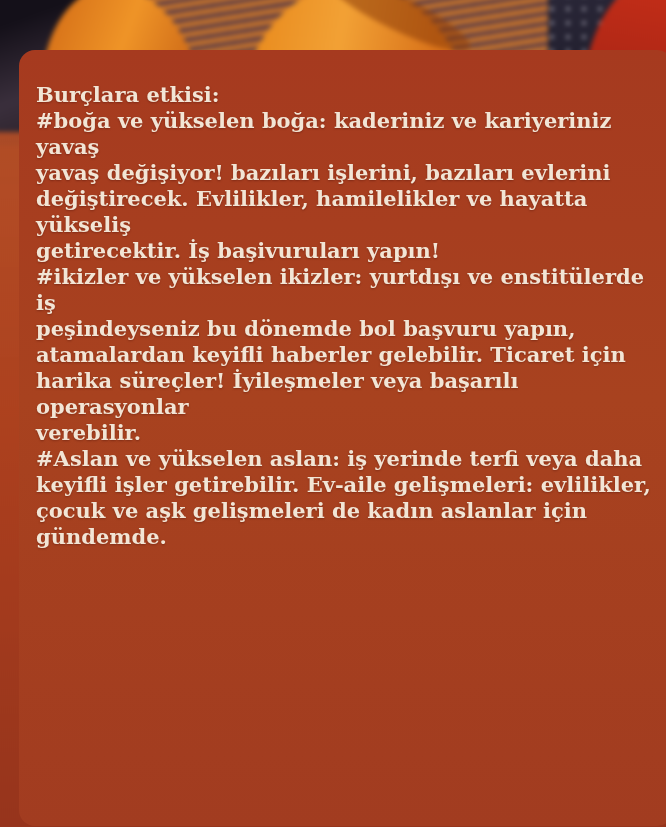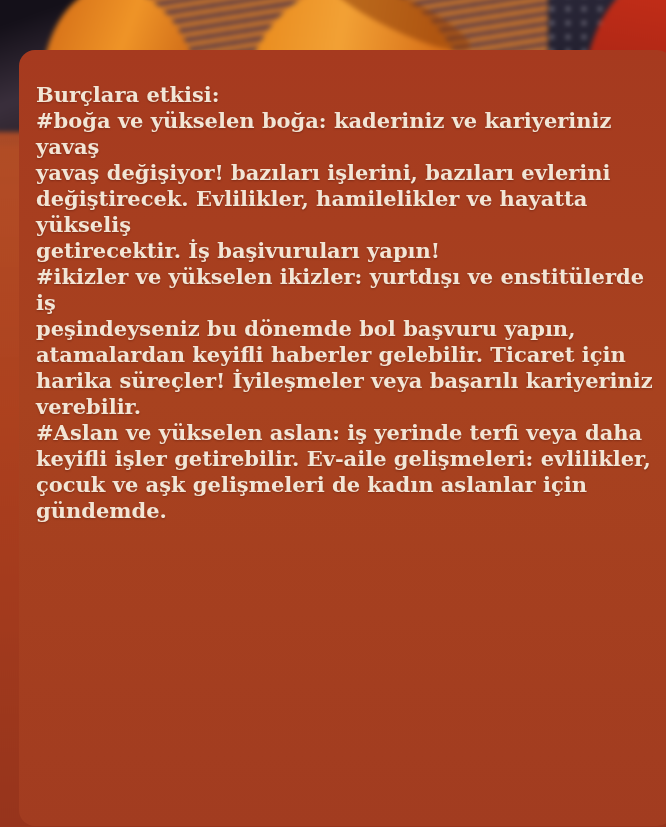--- a/index.html
+++ b/index.html
@@ -115,21 +115,21 @@
 
   <div class="panel">
     <div class="title">Burçlara etkisi:</div>
     <div class="para">#boğa ve yükselen boğa: kaderiniz ve kariyeriniz yavaş
 yavaş değişiyor! bazıları işlerini, bazıları evlerini
 değiştirecek. Evlilikler, hamilelikler ve hayatta yükseliş
 getirecektir. İş başivuruları yapın!</div>
     <div class="para">#ikizler ve yükselen ikizler: yurtdışı ve enstitülerde iş
 peşindeyseniz bu dönemde bol başvuru yapın,
 atamalardan keyifli haberler gelebilir. Ticaret için
-harika süreçler! İyileşmeler veya başarılı kariyeriniz
+harika süreçler! İyileşmeler veya başarılı operasyonlar
 verebilir.</div>
     <div class="para">#Aslan ve yükselen aslan: iş yerinde terfi veya daha
 keyifli işler getirebilir. Ev-aile gelişmeleri: evlilikler,
 çocuk ve aşk gelişmeleri de kadın aslanlar için
 gündemde.</div>
 
   </div>
 
   <div style="position:absolute;left:0;top:827px;width:666px;height:12px;background:#ffffff;"></div>
 

